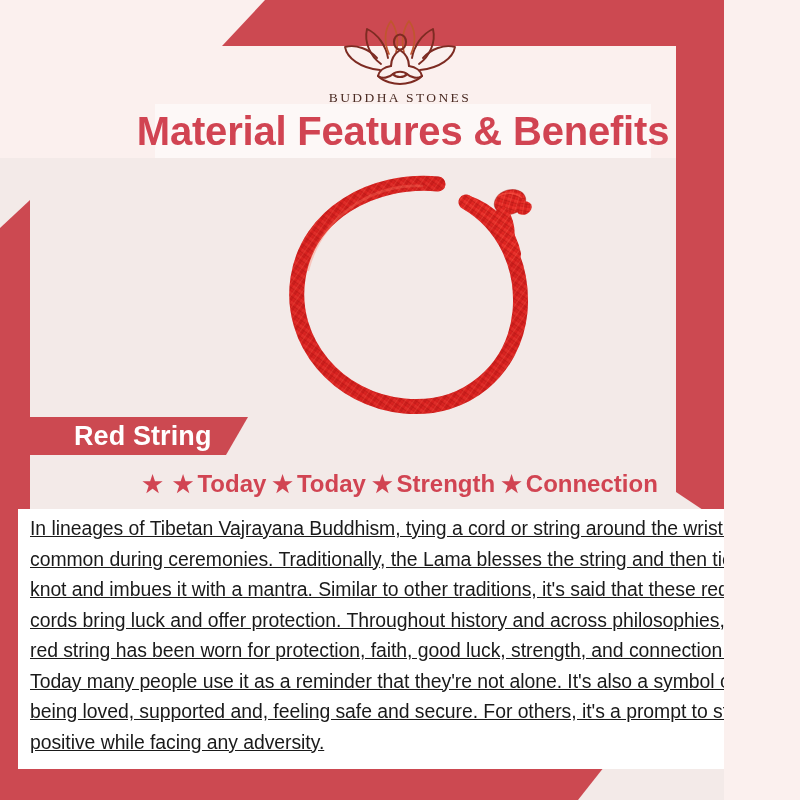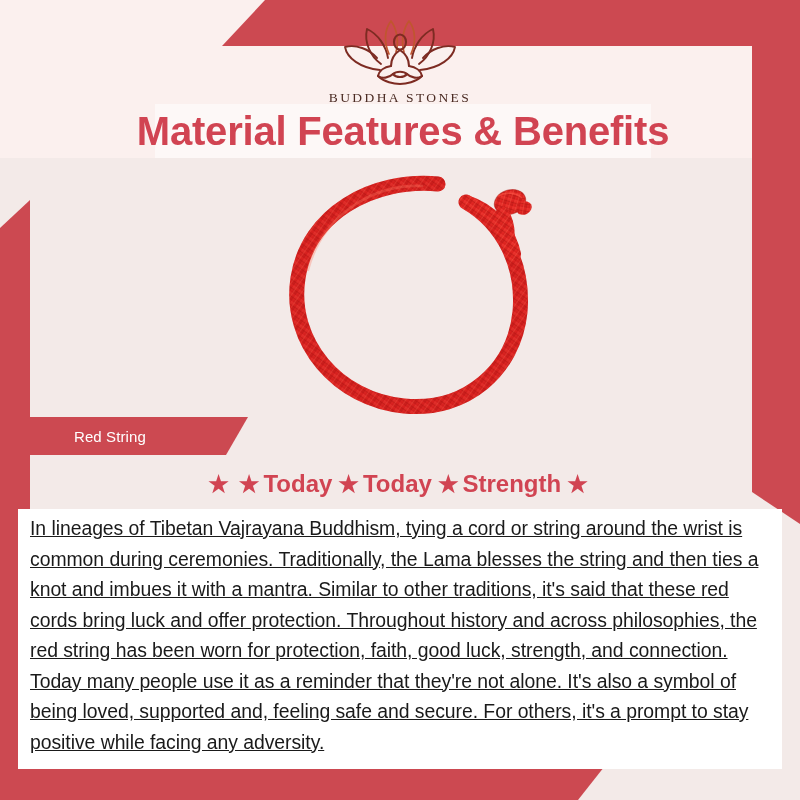--- a/index.html
+++ b/index.html
@@ -9,21 +9,21 @@
   body {
     width: 800px;
     height: 800px;
     font-family: "Liberation Sans", sans-serif;
     background: #fbf0ee;
     overflow: hidden;
   }
 
   #infographic {
     position: relative;
-    width: 800px;
+    width: 724px;
     height: 800px;
     background: #5eead4;
     overflow: hidden;
   }
 
   
   .bg-upper {
     position: absolute;
     left: 0; top: 0;
     width: 800px; height: 158px;
@@ -126,22 +126,22 @@
     left: 30px; top: 417px;
     width: 218px; height: 38px;
     background: #cc4951;
     clip-path: polygon(0 0, 218px 0, 196px 38px, 0 38px);
     display: flex;
     align-items: center;
   }
   .name-banner-text {
     padding-left: 44px;
     color: #ffffff;
-    font-size: 15px;
-    font-weight: normal;
+    font-size: 27px;
+    font-weight: bold;
     letter-spacing: 0.1px;
   }
 
   
   .benefits-row {
     position: absolute;
     left: 30px; top: 466px;
     width: 740px; height: 36px;
     display: flex;
     align-items: center;
@@ -278,20 +278,21 @@
     <div class="benefit">
       <span class="benefit-star">★</span>
       <span>Today</span>
     </div>
     <div class="benefit">
       <span class="benefit-star">★</span>
       <span>Strength</span>
     </div>
     <div class="benefit">
       <span class="benefit-star">★</span>
+      <span>Connection</span>
     </div>
   </div>
 
   <div class="desc-panel">
     <p class="desc-text">In lineages of Tibetan Vajrayana Buddhism, tying a cord or string around the wrist is common during ceremonies. Traditionally, the Lama blesses the string and then ties a knot and imbues it with a mantra. Similar to other traditions, it's said that these red cords bring luck and offer protection. Throughout history and across philosophies, the red string has been worn for protection, faith, good luck, strength, and connection. Today many people use it as a reminder that they're not alone. It's also a symbol of being loved, supported and, feeling safe and secure. For others, it's a prompt to stay positive while facing any adversity.</p>
   </div>
 
 </div>
 
 </body></html>

